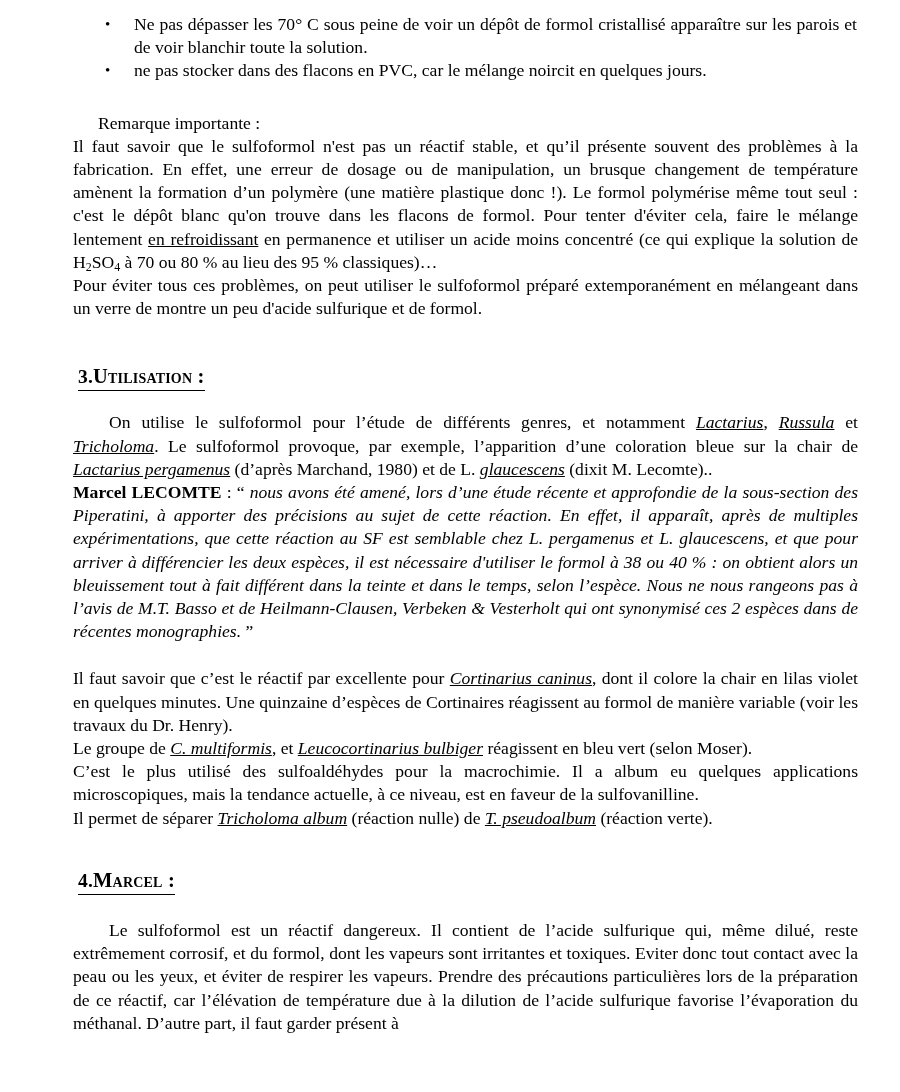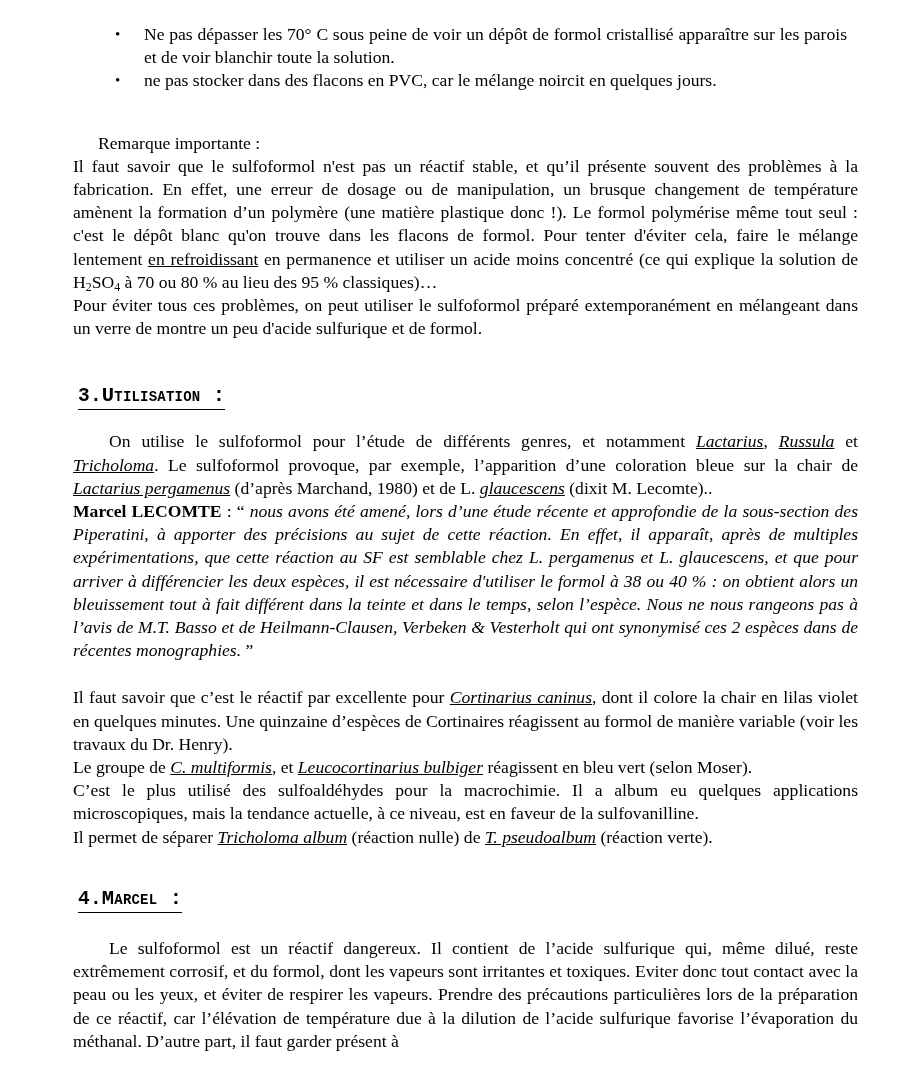--- a/index.html
+++ b/index.html
@@ -39,21 +39,21 @@
   .indent { text-indent: 36px; }
   .noindent { text-indent: 0; }
 
   i, .it { font-style: italic; text-decoration: underline; }
   b, .bd { font-weight: bold; }
   .ul { text-decoration: underline; }
   sub { font-size: 0.68em; line-height: 0; vertical-align: -0.28em; }
 
   
   ul.bullets {
-    margin: 11px;
+    margin: 1px;
     padding: 0 0 0 31px;
     list-style: none;
   }
   ul.bullets > li {
     position: relative;
     font-size: 17.6px;
     line-height: 23.2px;
     text-align: justify;
     padding-left: 29px;
     margin: 0;
@@ -98,21 +98,21 @@
   }
 
   
   .sp-12 { height: 12px; }
   .sp-20 { height: 20px; }
   .sp-24 { height: 24px; }
   .sp-28 { height: 28px; }
   .sp-38 { height: 38px; }
   .sp-44 { height: 44px; }
 
-  .blk-3-head { margin-left: 5px; font-family: Liberation Mono, monospace; }
+  .blk-3-head { margin-left: 5px; }
 </style>
 </head>
 <body>
 
 <div class="page">
   <div class="col">
 
     <div class="sp-12"></div>
     <ul class="bullets">
       <li>Ne pas dépasser les 70° C sous peine de voir un dépôt de formol cristallisé apparaître sur les parois et de voir blanchir toute la solution.</li>

